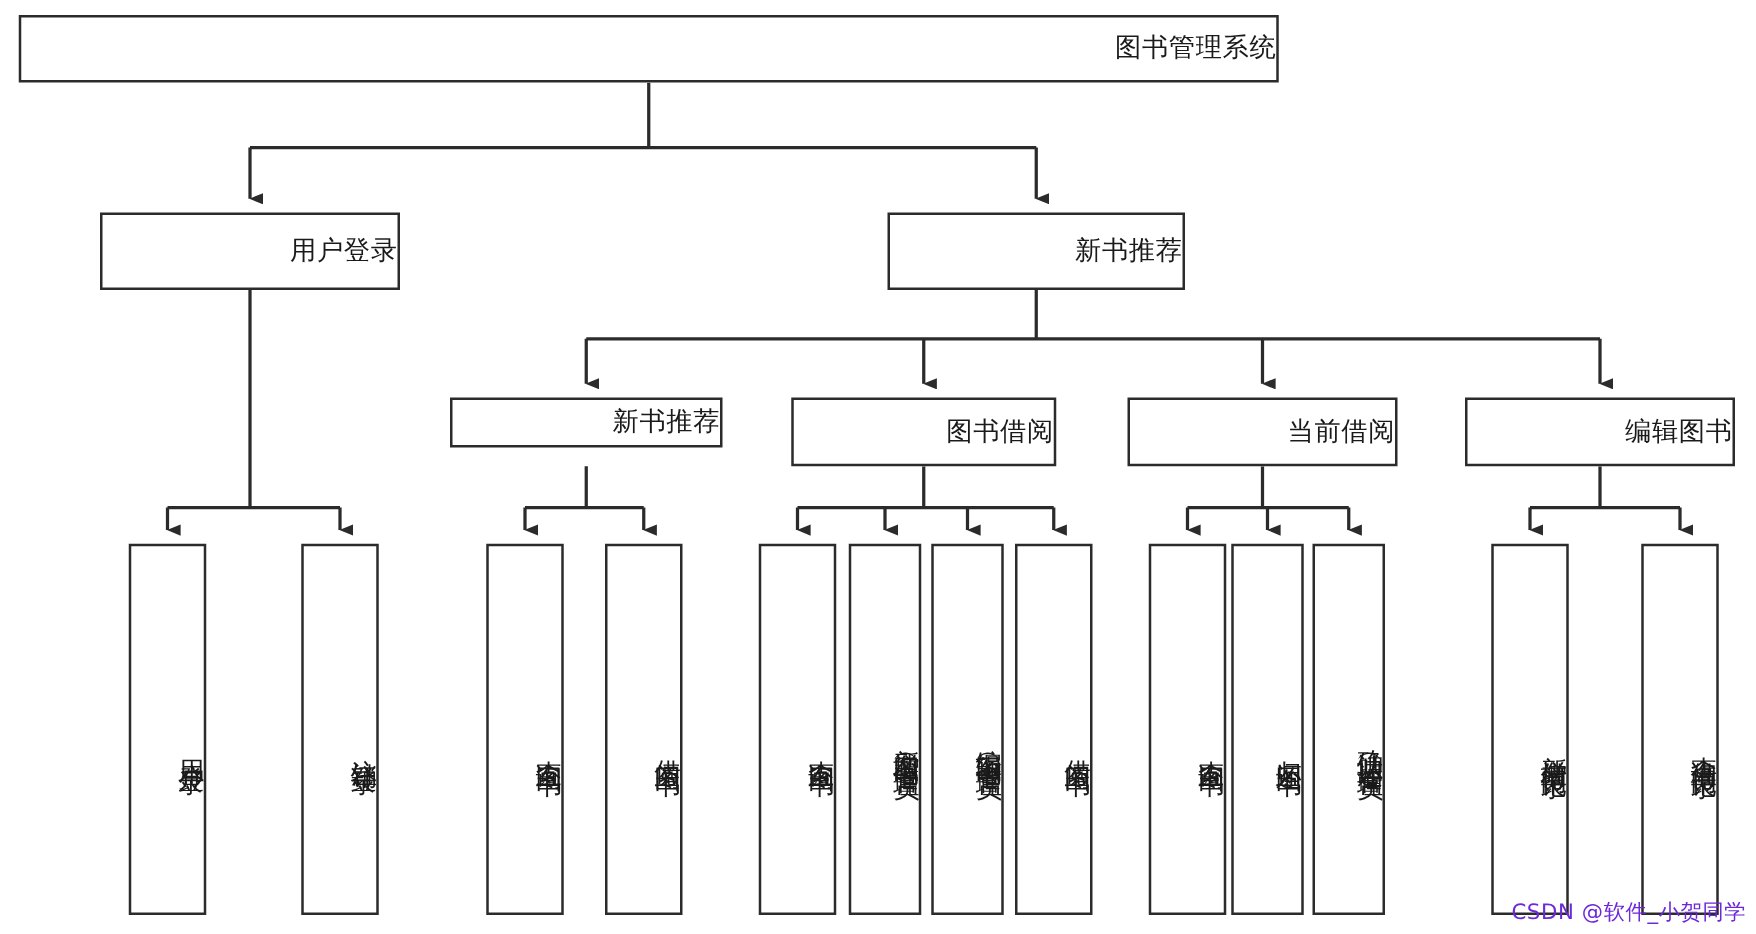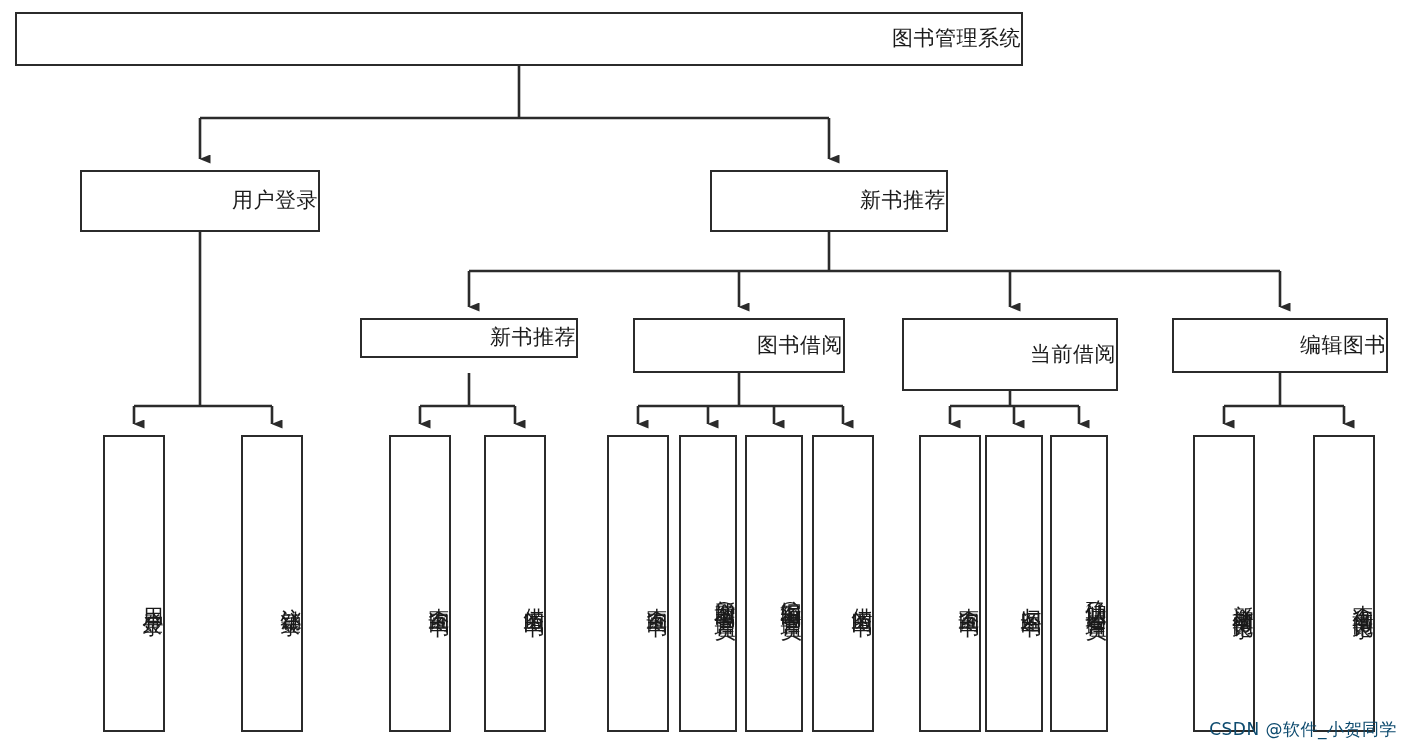--- a/index.html
+++ b/index.html
@@ -59,21 +59,21 @@
   }
   .node.horiz .hlabel {
     display: block;
     white-space: nowrap;
   }
   #watermark {
     position: absolute;
     right: 8px;
     bottom: 6px;
     font-size: 17px;
-    color: #0c4a6e;
+    color: #6d28d9;
     letter-spacing: 0.5px;
     white-space: nowrap;
     user-select: none;
   }
 </style>
 </head>
 <body>
 
 <div id="canvas">
 
@@ -139,21 +139,21 @@
   <div class="node horiz" id="node-l1-1" style="left: 710px; top: 170px; width: 238px; height: 62px;">
     <span class="hlabel">新书推荐</span>
   </div>
 
   <div class="node horiz" id="node-l2-0" style="left: 360px; top: 318px; width: 218px; height: 40px;">
     <span class="hlabel">新书推荐</span>
   </div>
   <div class="node horiz" id="node-l2-1" style="left: 633px; top: 318px; width: 212px; height: 55px;">
     <span class="hlabel">图书借阅</span>
   </div>
-  <div class="node horiz" id="node-l2-2" style="left: 902px; top: 318px; width: 216px; height: 73px;">
+  <div class="node horiz" id="node-l2-2" style="left: 902px; top: 318px; width: 216px; height: 55px;">
     <span class="hlabel">当前借阅</span>
   </div>
   <div class="node horiz" id="node-l2-3" style="left: 1172px; top: 318px; width: 216px; height: 55px;">
     <span class="hlabel">编辑图书</span>
   </div>
 
   <div class="node vert" id="node-leaf-0" style="left: 103px; top: 435px; width: 62px; height: 297px;">
     <span class="vlabel">用户登录</span>
   </div>
   <div class="node vert" id="node-leaf-1" style="left: 241px; top: 435px; width: 62px; height: 297px;">

